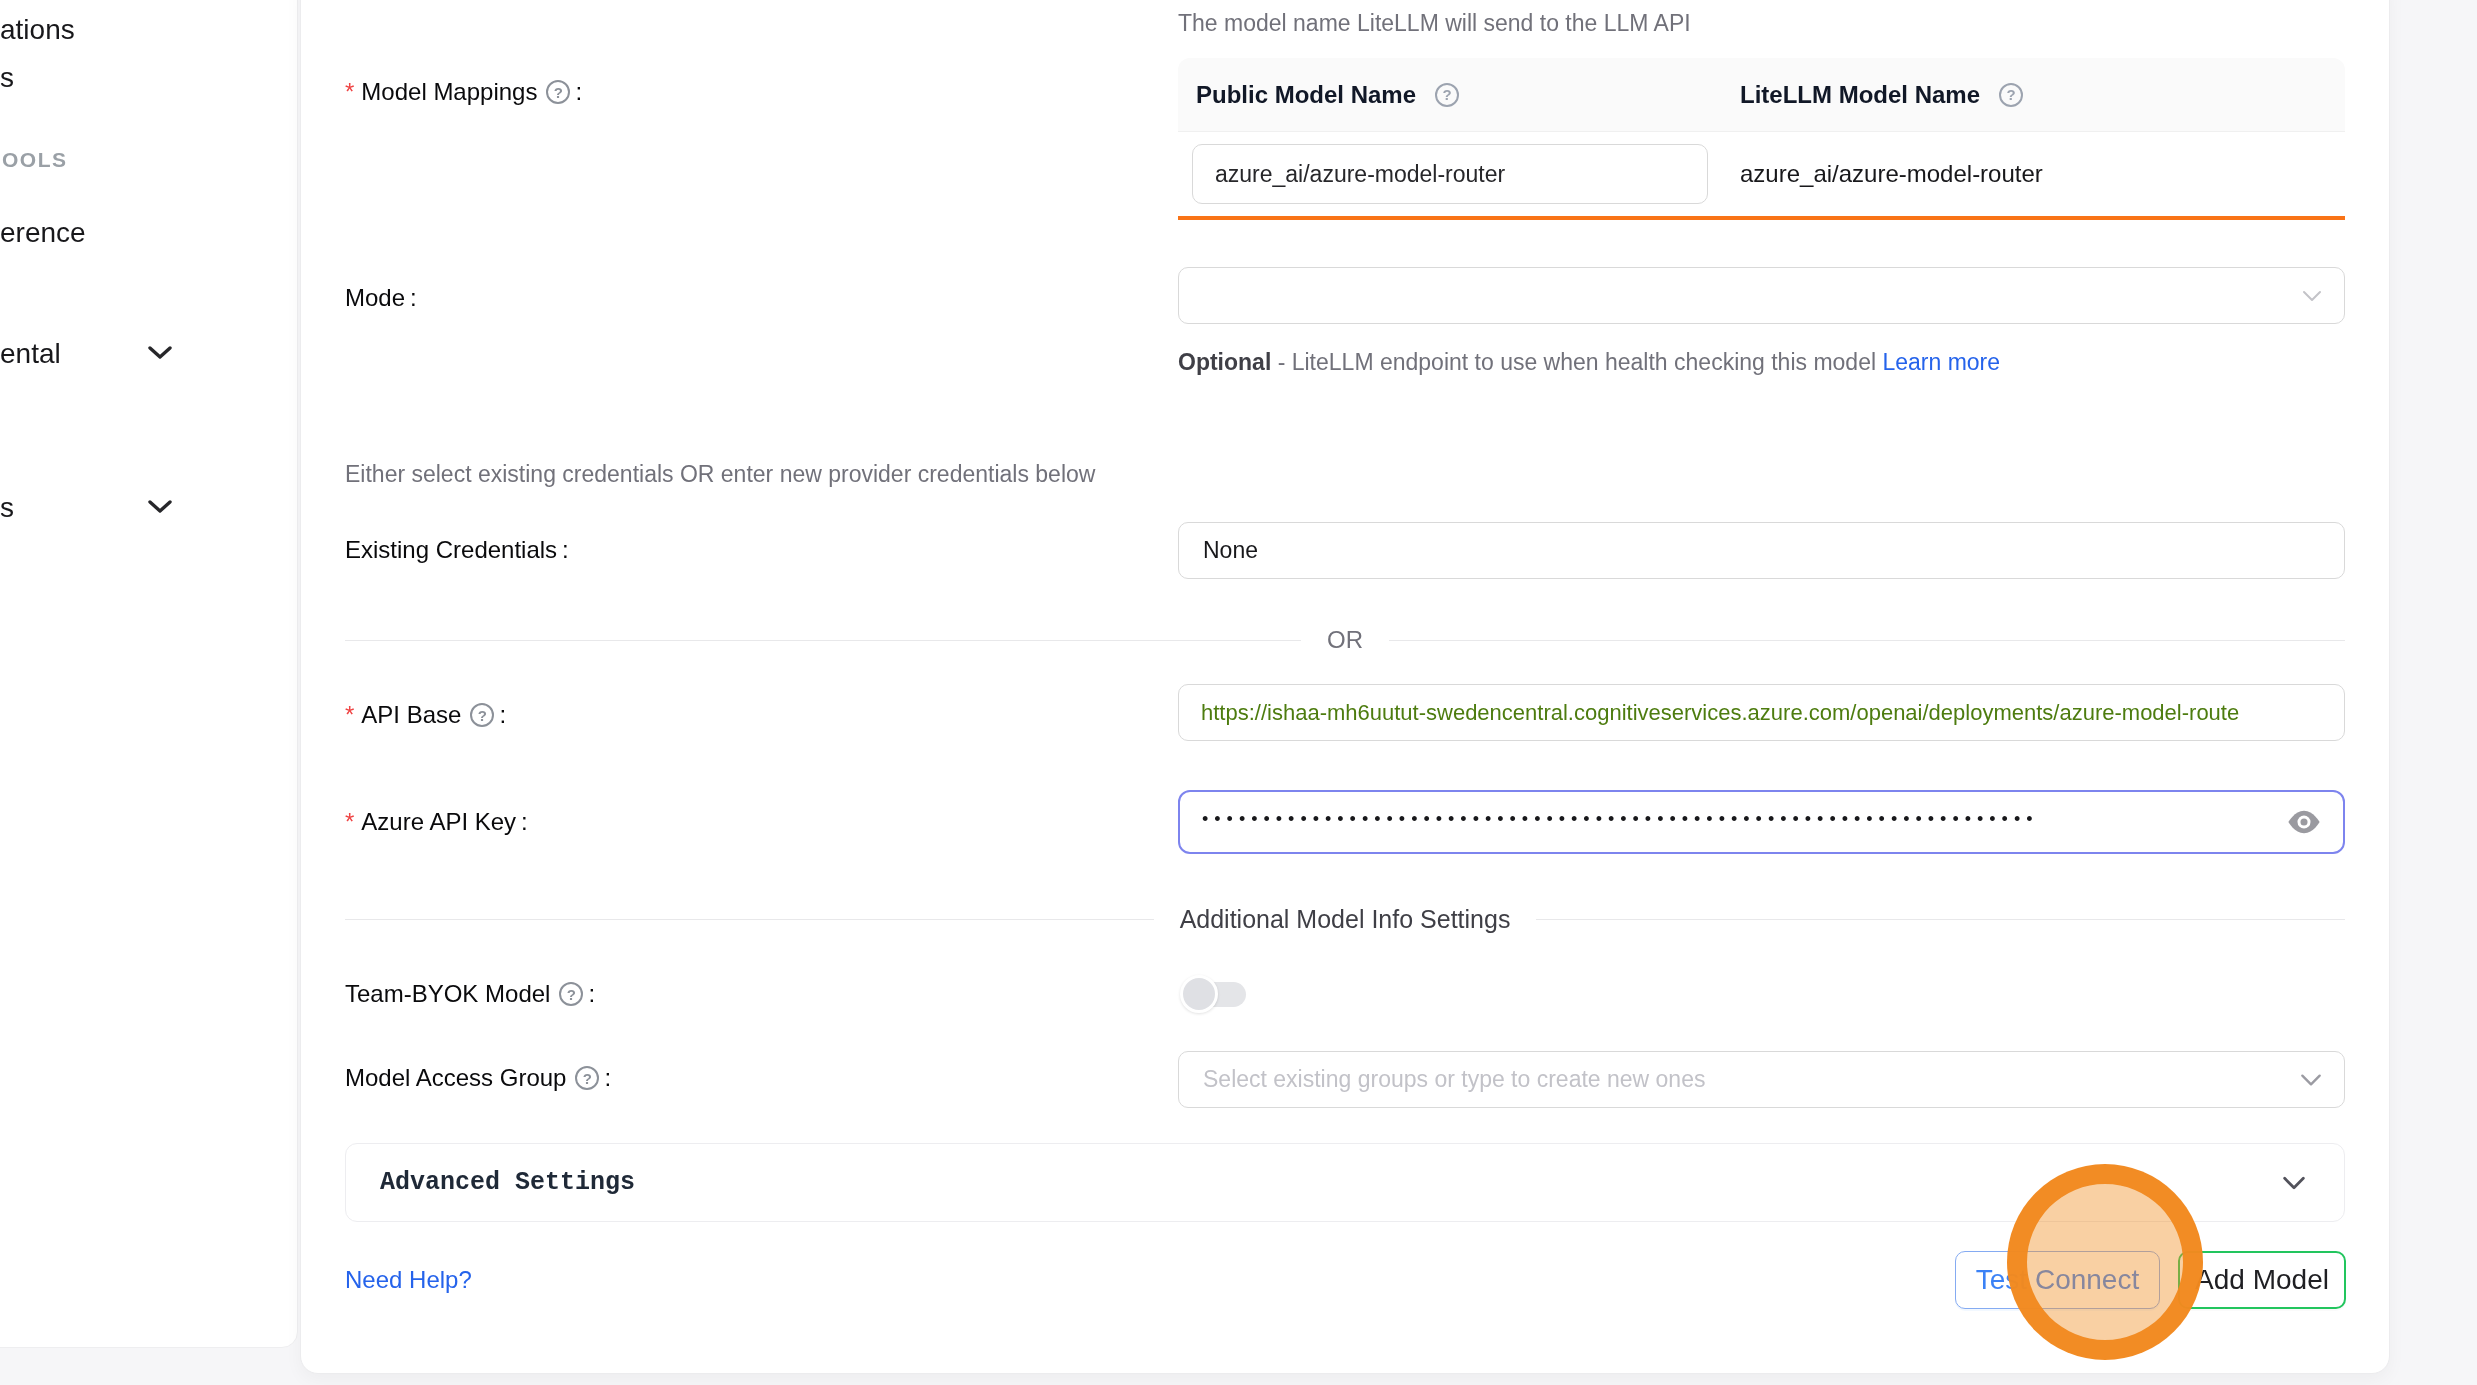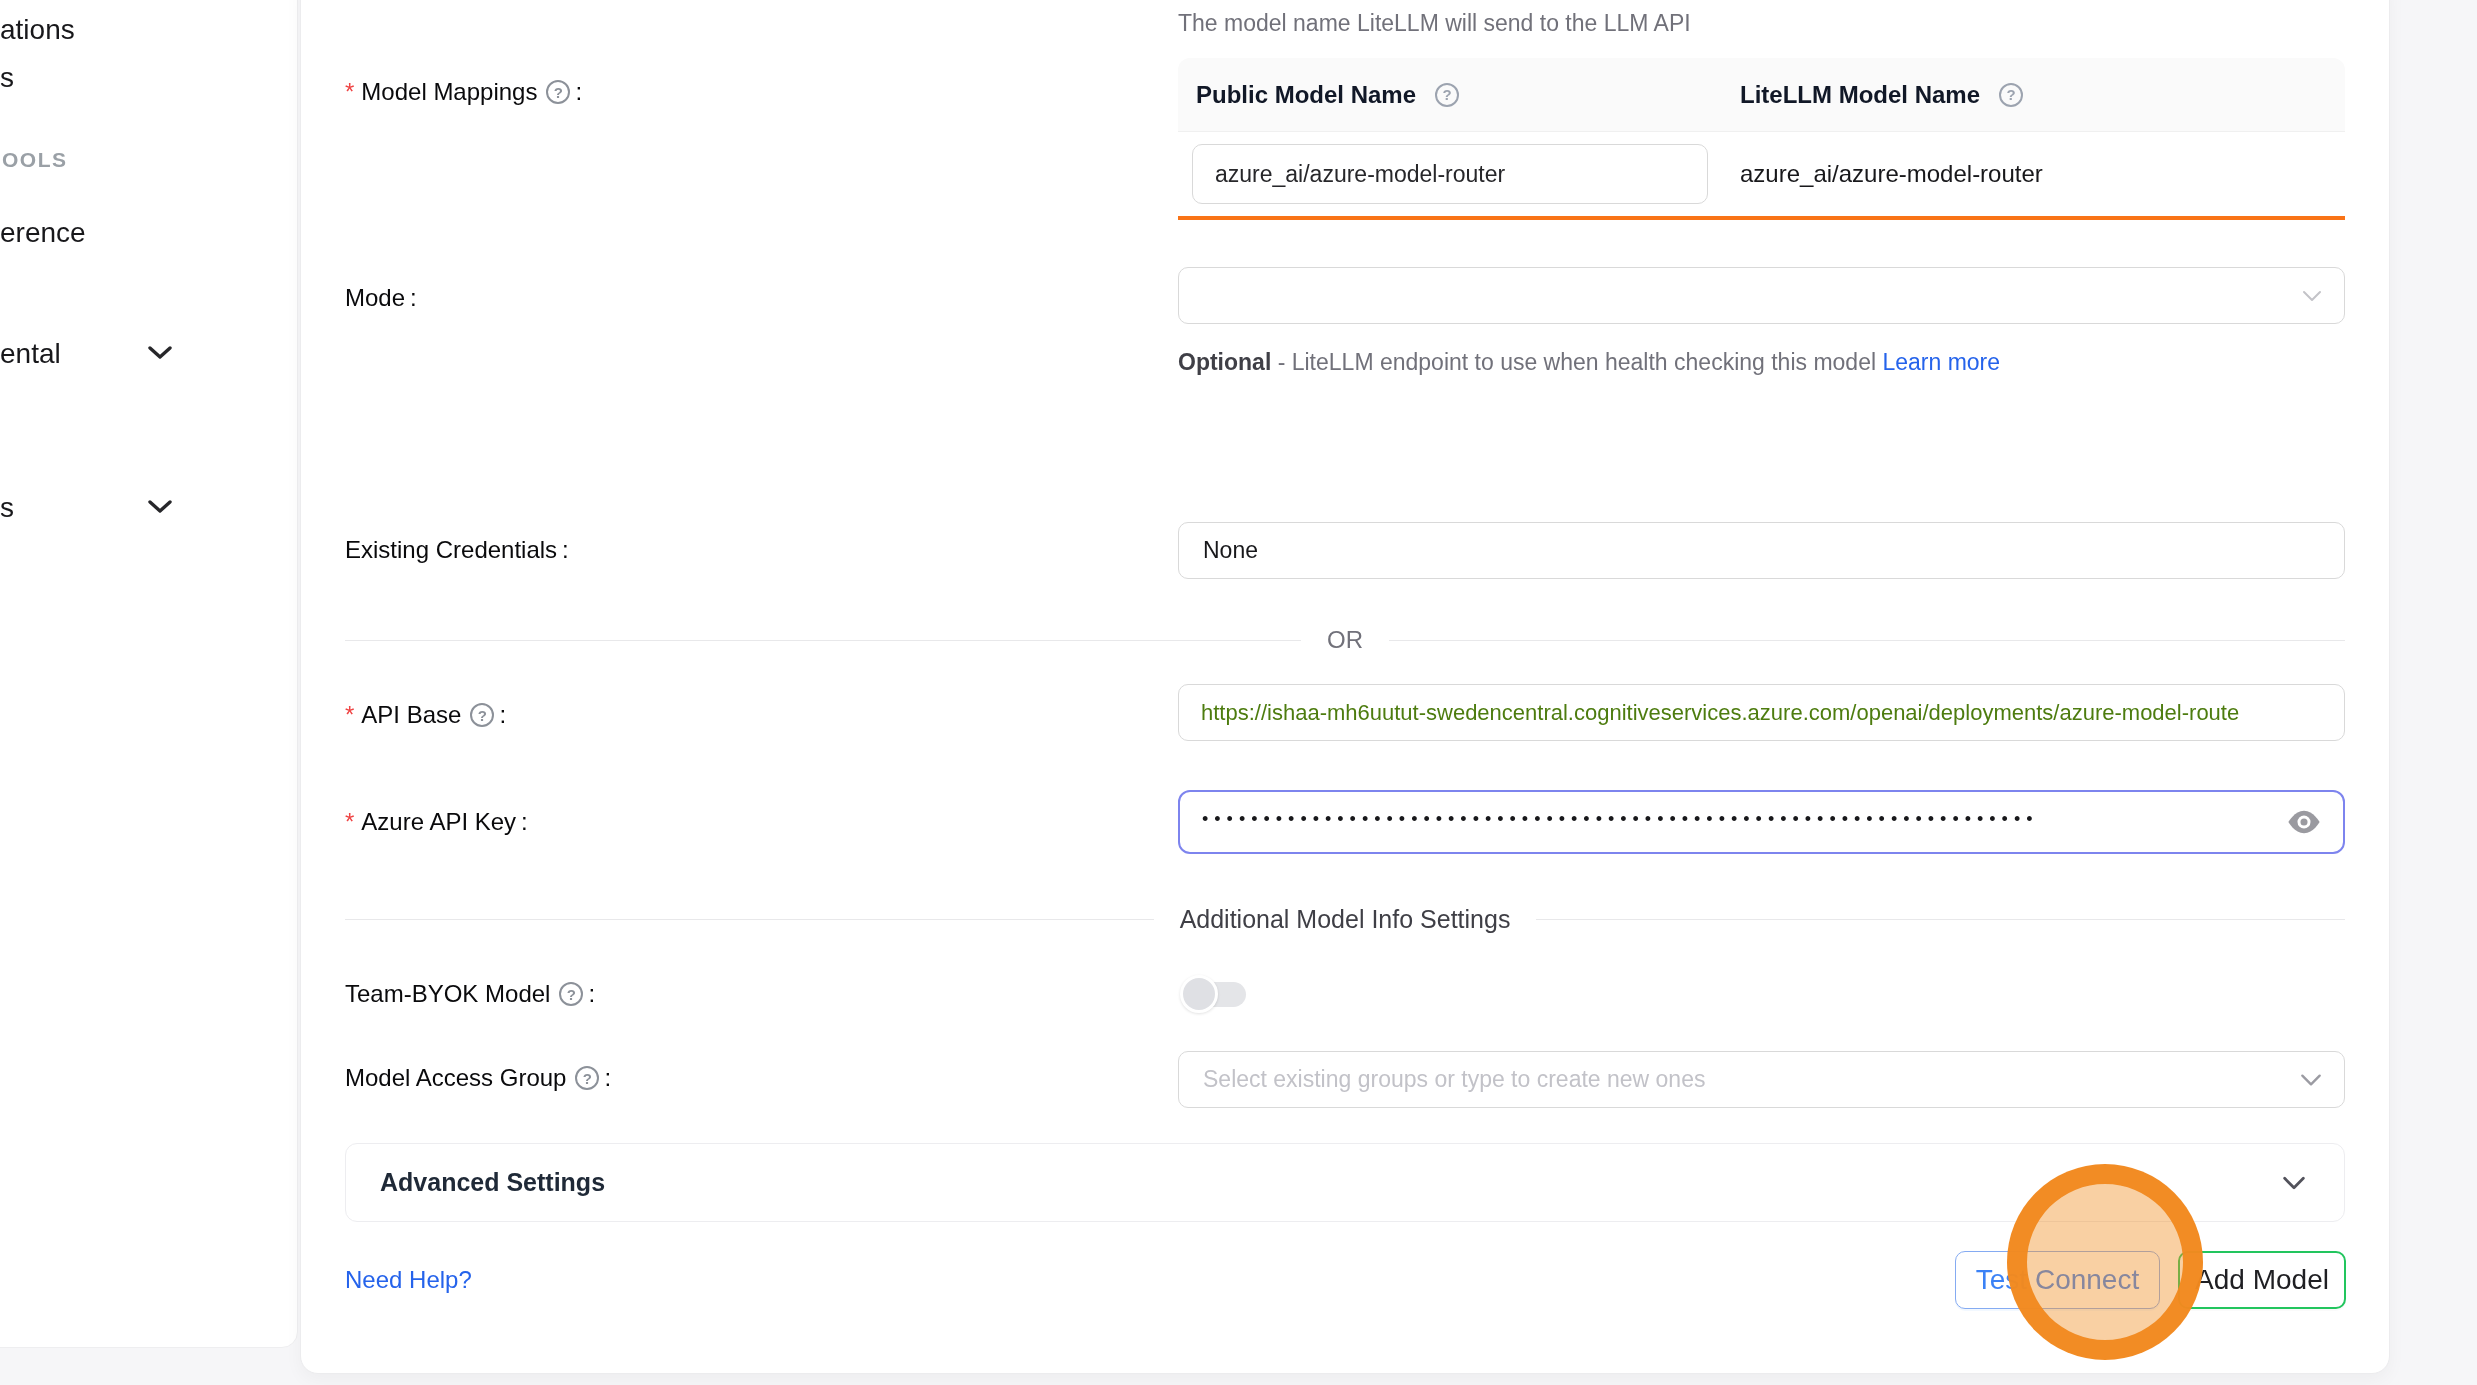--- a/index.html
+++ b/index.html
@@ -51,21 +51,21 @@
     border:2px solid #7d84ee; border-radius:12px; display:flex; align-items:center; padding:0 22px; }
   .dots { flex:1; font-size:18px; letter-spacing:6px; color:#18181b; overflow:hidden; white-space:nowrap; transform:translateY(-3px); }
 
   
   .toggle { position:absolute; left:1180px; top:975px; width:68px; height:38px; cursor:pointer; }
   .toggle .pill { position:absolute; left:8px; top:7px; width:58px; height:25px; border-radius:13px; background:#e4e5e8; }
   .toggle .knob { position:absolute; left:0; top:0; width:38px; height:38px; border-radius:50%;
     background:#dfe0e4; border:3px solid #fff; box-shadow:0 1px 3px rgba(0,0,0,0.12); }
 
   .adv-panel { position:absolute; left:345px; top:1143px; width:2000px; height:79px; background:#fff;
-    border:1px solid #ededf0; border-radius:12px; display:flex; align-items:center; padding:0 34px; cursor:pointer; }
+    border:1px solid #ededf0; border-radius:12px; display:flex; align-items:center; padding:0 34px; cursor:pointer;font-family:Liberation Mono, monospace; }
   .adv-title { font-size:25px; font-weight:600; color:#1f2937; }
   .adv-chev { position:absolute; right:38px; top:50%; transform:translateY(-50%); }
 
   .link { color:#2563eb; }
   .need-help { position:absolute; left:345px; top:1266px; font-size:24px; }
 
   .btn { position:absolute; top:1251px; height:58px; border-radius:10px; background:#fff; display:flex;
     align-items:center; justify-content:center; font-size:28px; cursor:pointer; }
   .btn-test { left:1955px; width:205px; border:1px solid #85abf2; color:#3b82f6; box-shadow:0 2px 0 rgba(5,125,255,0.05); }
   .btn-add { left:2178px; width:168px; border:2px solid #22c55e; color:#1f1f23; box-shadow:0 2px 0 rgba(0,0,0,0.02); }
@@ -147,20 +147,21 @@
   <div class="sel" style="top:267px;">
     <span></span>
     <svg class="chev" width="20" height="12" viewBox="0 0 20 12">
       <polyline points="2,2 10,10 18,2" fill="none" stroke="#c3c3c8" stroke-width="2" stroke-linecap="round" stroke-linejoin="round"></polyline>
     </svg>
   </div>
   <div class="hint-wrap">
     <span class="hint-bold">Optional</span><span> - LiteLLM endpoint to use when health checking this model </span><a class="link">Learn more</a>
   </div>
 
+  <div class="gray-note" style="left:345px;top:461px;">Either select existing credentials OR enter new provider credentials below</div>
 
   <div class="label-row" style="left:345px;top:535px;">
     <span>Existing Credentials</span>
     <span class="colon">:</span>
   </div>
   <div class="sel" style="top:522px;">
     <span>None</span>
   </div>
 
   <div class="divider-row" style="top:627px;">

